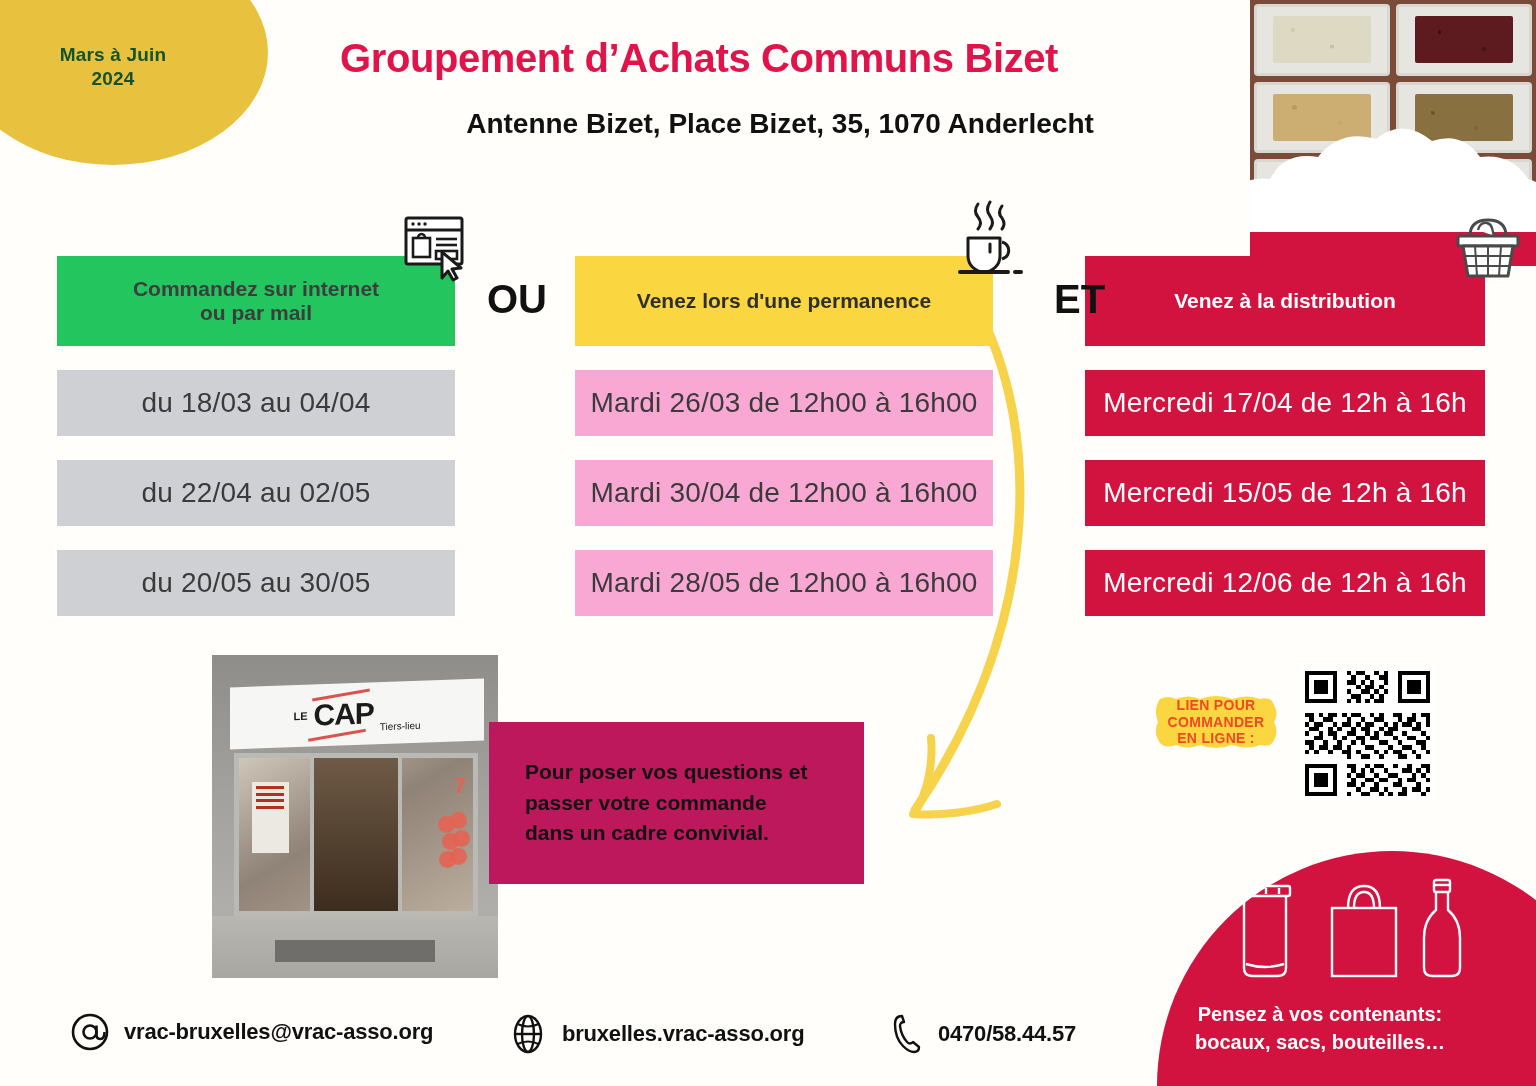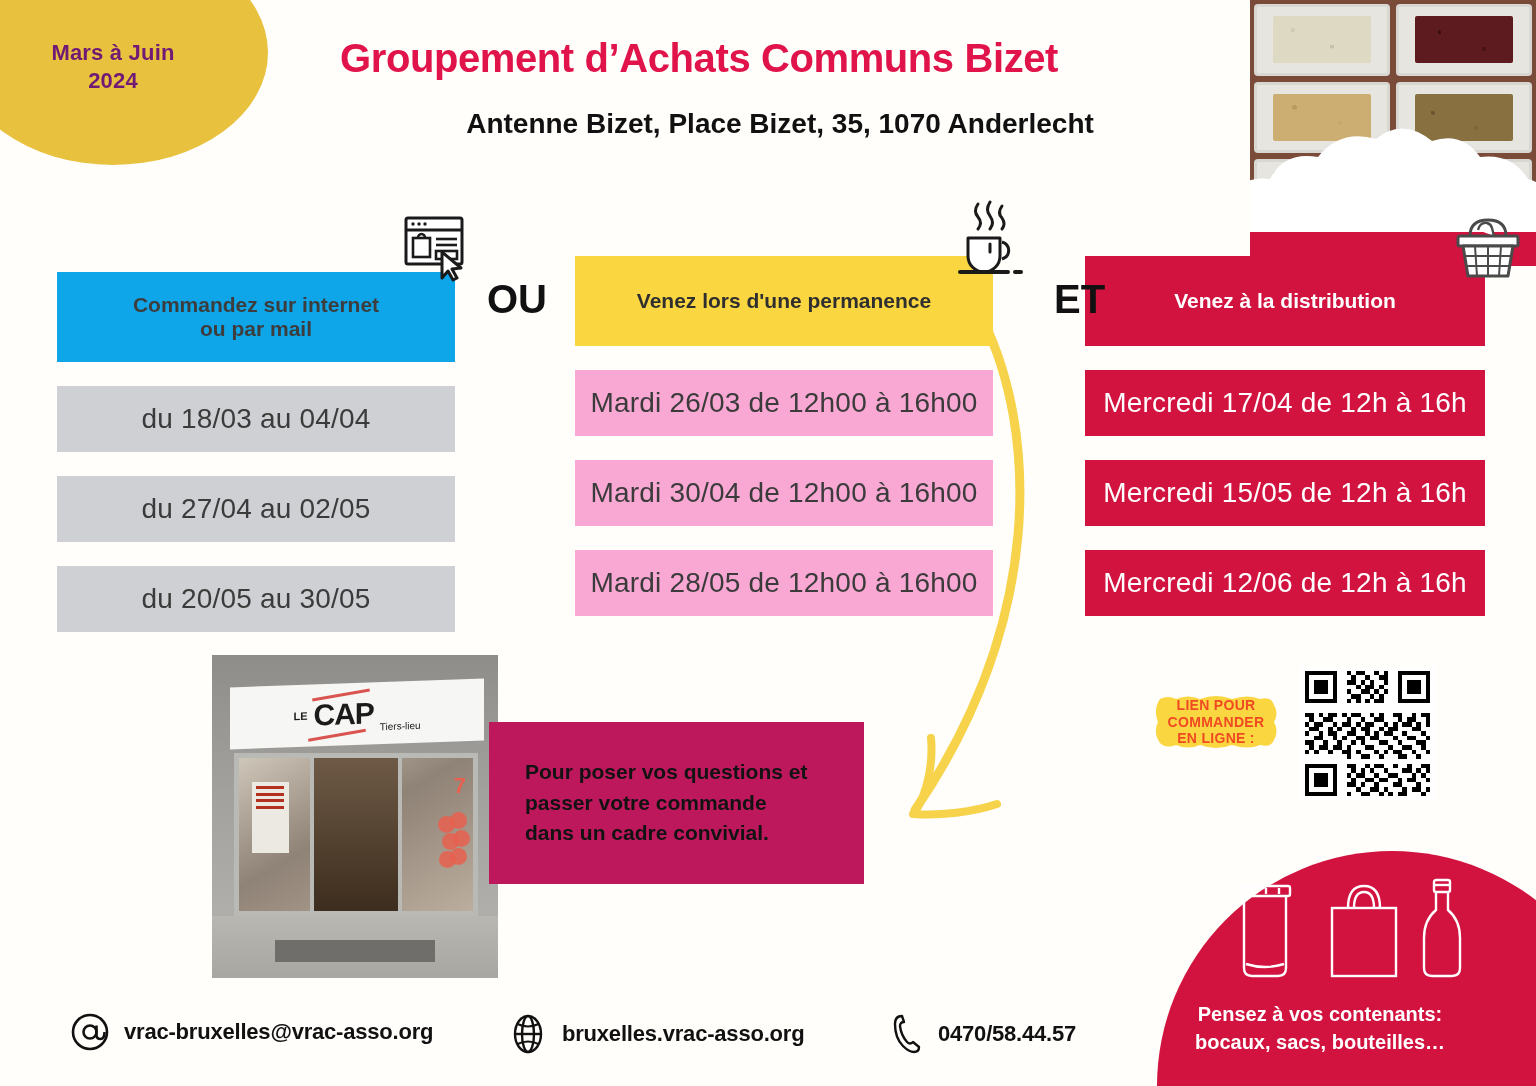--- a/index.html
+++ b/index.html
@@ -11,21 +11,21 @@
   .stage{position:absolute;inset:0;}
 
   
   .date-blob{
     position:absolute;left:-42px;top:-60px;width:310px;height:225px;
     background:#e8c13e;border-radius:50%/50%;
     display:flex;align-items:center;justify-content:center;
     z-index:5;
   }
   .date-blob .txt{
-    color:#701a75;font-weight:bold;font-size:22px;line-height:1.25;
+    color:#14532d;font-weight:bold;font-size:19px;line-height:1.25;
     text-align:center;padding-top:28px;letter-spacing:.2px;
   }
 
   
   .title{
     position:absolute;left:340px;top:36px;width:880px;
     color:#e0134a;font-weight:bold;font-size:40px;letter-spacing:-.4px;
     z-index:4;
   }
   .subtitle{
@@ -77,21 +77,21 @@
   
   .col{position:absolute;z-index:4;}
   .c1{left:57px;top:256px;width:398px;}
   .c2{left:575px;top:256px;width:418px;}
   .c3{left:1085px;top:256px;width:400px;}
 
   .hdr{
     height:90px;display:flex;align-items:center;justify-content:center;
     text-align:center;font-weight:bold;font-size:21px;padding:0 14px;box-sizing:border-box;
   }
-  .hdr.gray{background:#0ea5e9;color:#3d3d3d;margin-top:16px;}
+  .hdr.gray{background:#22c55e;color:#3d3d3d;}
   .hdr.yellow{background:#fad641;color:#2f2f2f;}
   .hdr.red{background:#d2123f;color:#ffffff;}
 
   .cell{
     height:66px;margin-top:24px;display:flex;align-items:center;justify-content:center;
     font-size:28px;font-weight:400;letter-spacing:.2px;
   }
   .cell.gray{background:#ced0d4;color:#3b3b3b;}
   .cell.yellow{background:#f9a8d4;color:#3b3b3b;}
   .cell.red{background:#d2123f;color:#ffffff;}
@@ -274,21 +274,21 @@
   <div class="conn conn-et">ET</div>
 
   <div class="col c1">
     <div class="hdr gray">
       <div>
         <div>Commandez sur internet</div>
         <div>ou par mail</div>
       </div>
     </div>
     <div class="cell gray">du 18/03 au 04/04</div>
-    <div class="cell gray">du 27/04 au 02/05</div>
+    <div class="cell gray">du 22/04 au 02/05</div>
     <div class="cell gray">du 20/05 au 30/05</div>
   </div>
 
   <div class="col c2">
     <div class="hdr yellow">Venez lors d'une permanence</div>
     <div class="cell yellow">Mardi 26/03 de 12h00 à 16h00</div>
     <div class="cell yellow">Mardi 30/04 de 12h00 à 16h00</div>
     <div class="cell yellow">Mardi 28/05 de 12h00 à 16h00</div>
   </div>
 

